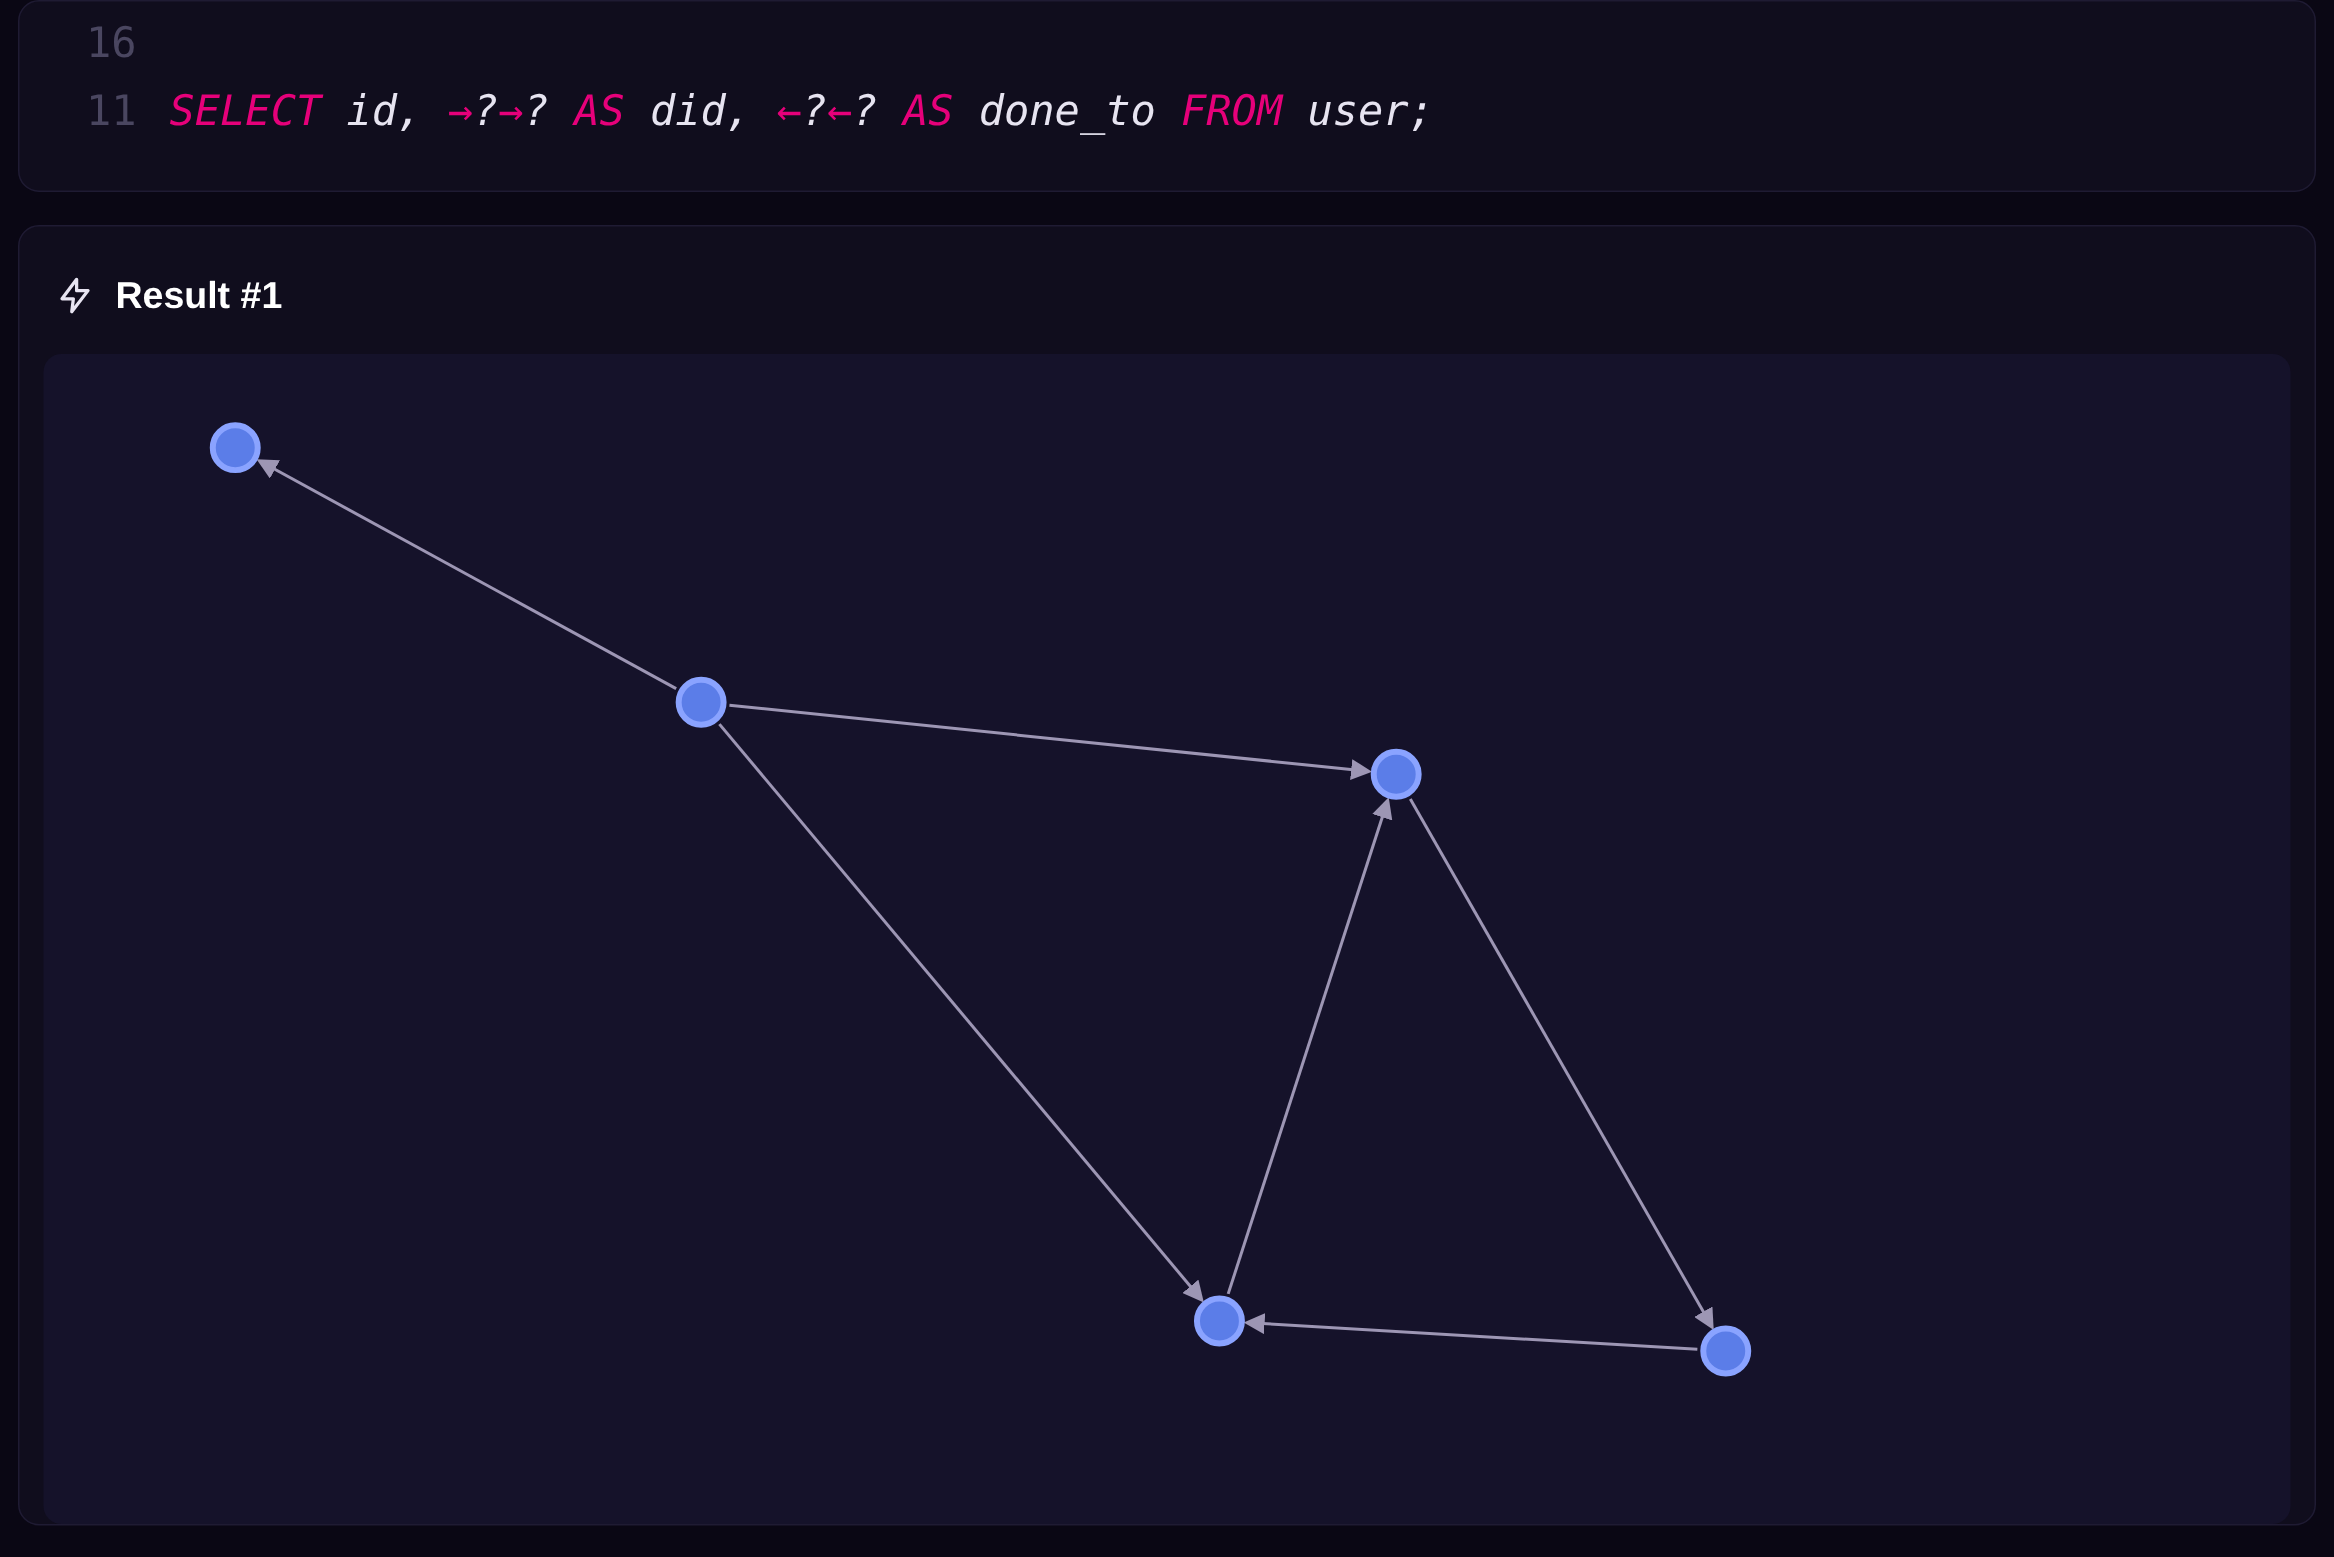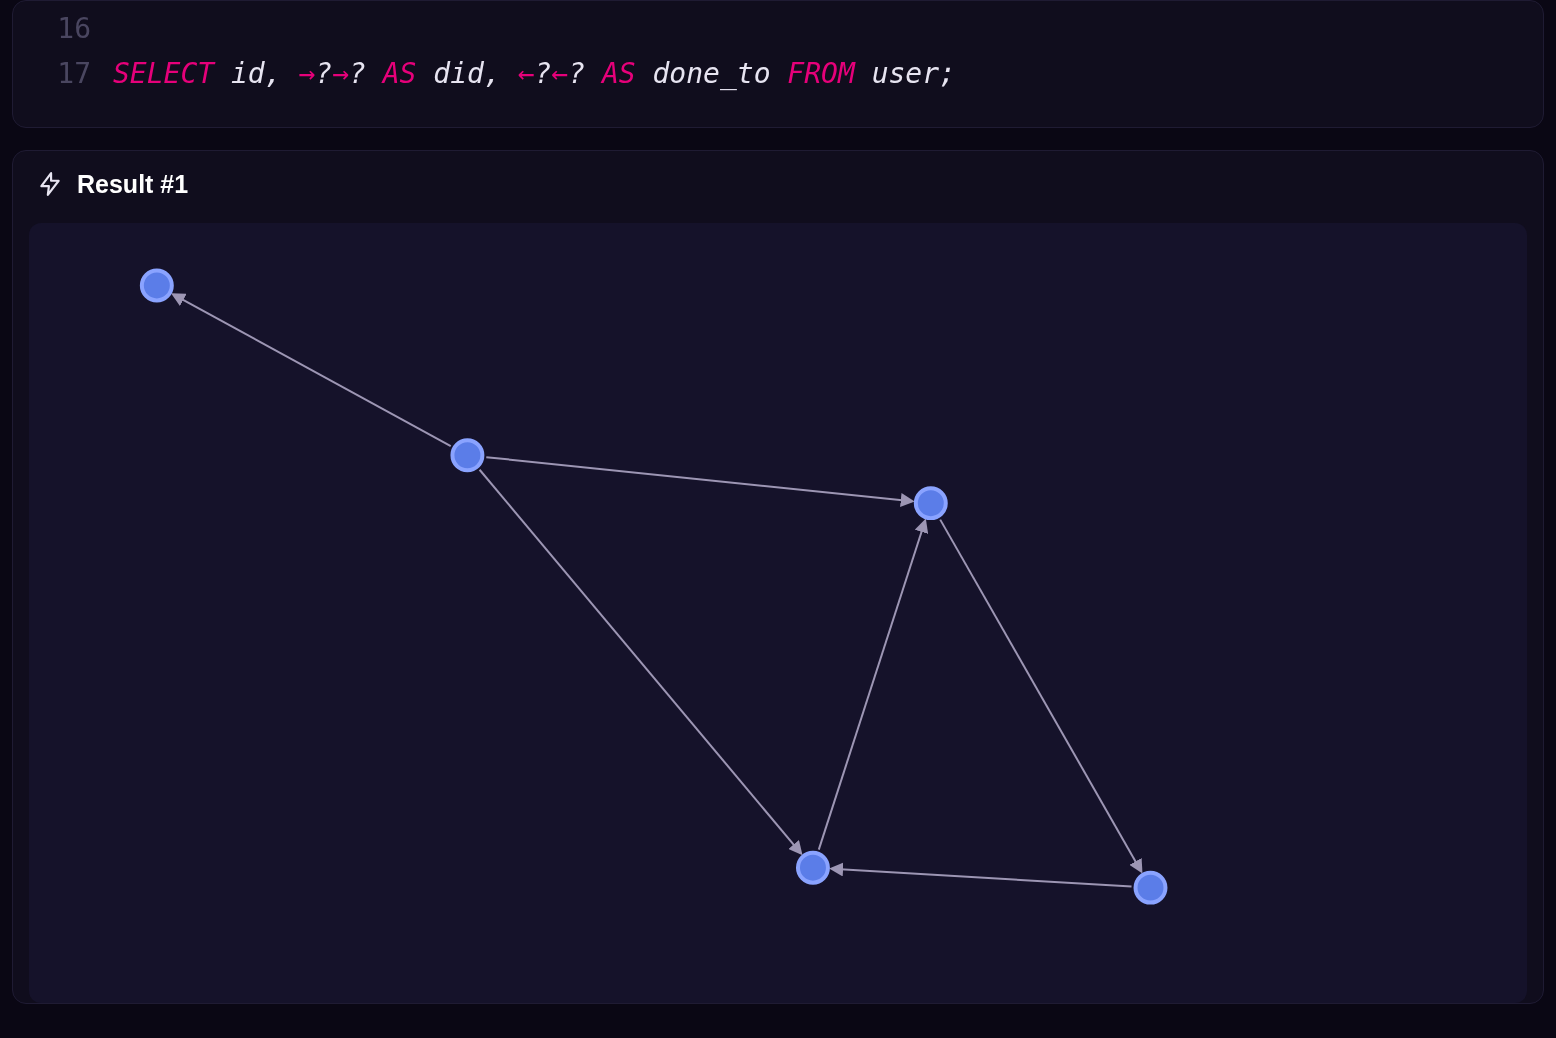--- a/index.html
+++ b/index.html
@@ -39,21 +39,21 @@
   .kw { color: #e6007a; }
   .ident { color: #e7e4f1; }
   .punct { color: #e7e4f1; }
   .op { color: #e6007a; }
   .qm { color: #e7e4f1; }
 
   .result-panel {
     background: #100d1d;
     border: 1px solid #1f1b33;
     border-radius: 14px;
-    padding: 19px 0 0 0;
+    padding: 32px 0 0 0;
   }
   .result-header {
     display: flex;
     align-items: center;
     gap: 14px;
     padding: 0 24px 24px 24px;
   }
   .bolt-icon {
     width: 26px;
     height: 26px;
@@ -87,21 +87,21 @@
 <body>
 
 <div class="page">
 
   <div class="code-panel" id="code-panel">
       <div class="code-line">
         <span class="gutter">16</span>
         <span class="src"></span>
       </div>
       <div class="code-line">
-        <span class="gutter">17</span>
+        <span class="gutter">11</span>
         <span class="src"><span class="kw">SELECT</span><span class="ident"> id</span><span class="punct">, </span><span class="op">→</span><span class="qm">?</span><span class="op">→</span><span class="qm">? </span><span class="kw">AS</span><span class="ident"> did</span><span class="punct">, </span><span class="op">←</span><span class="qm">?</span><span class="op">←</span><span class="qm">? </span><span class="kw">AS</span><span class="ident"> done_to </span><span class="kw">FROM</span><span class="ident"> user</span><span class="punct">;</span></span>
       </div>
     </div>
 
   <div class="result-panel">
     <div class="result-header">
       <svg class="bolt-icon" viewBox="0 0 24 24">
         <path d="M13 2 L4 14 L11 14 L10 22 L20 9 L13 9 Z"></path>
       </svg>
       <span class="result-title">Result #1</span>

